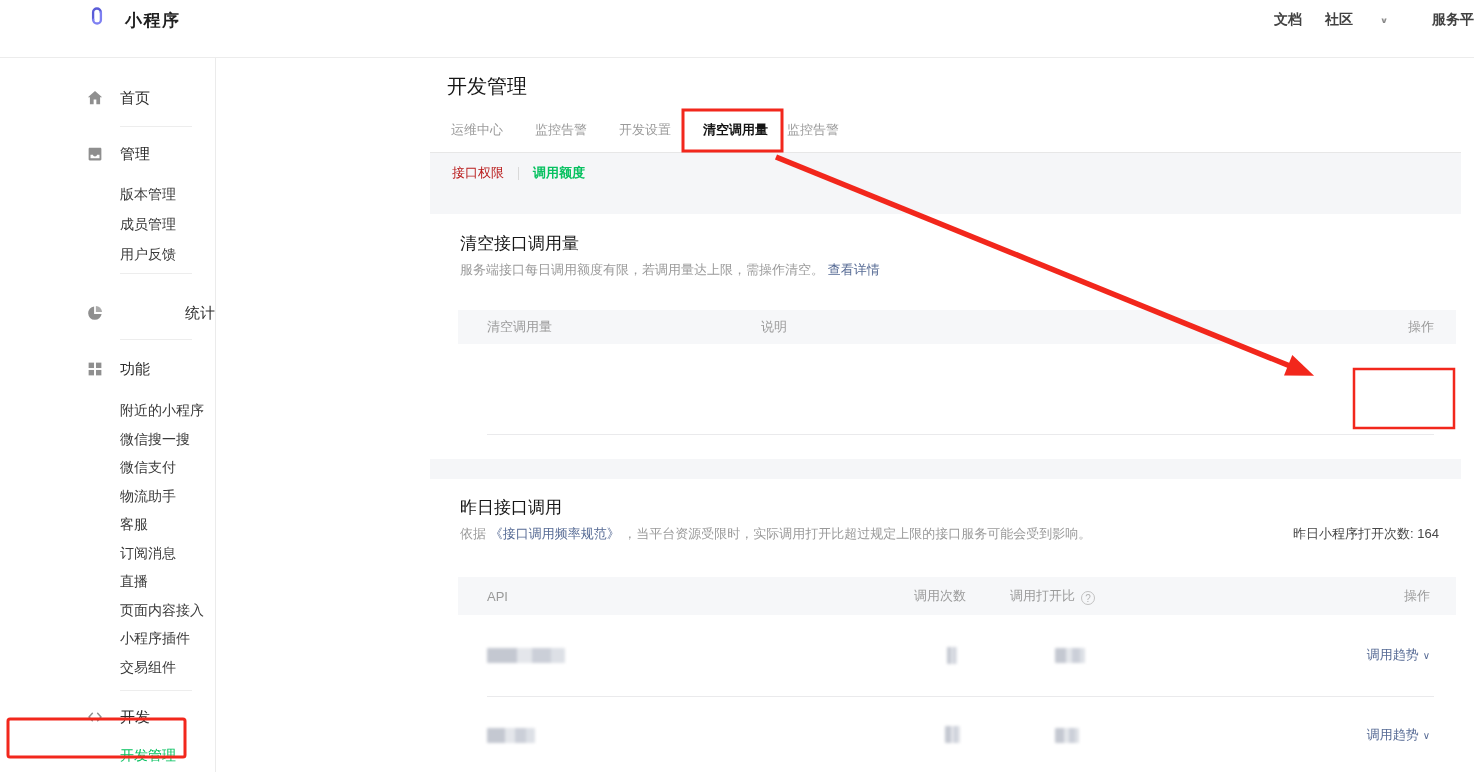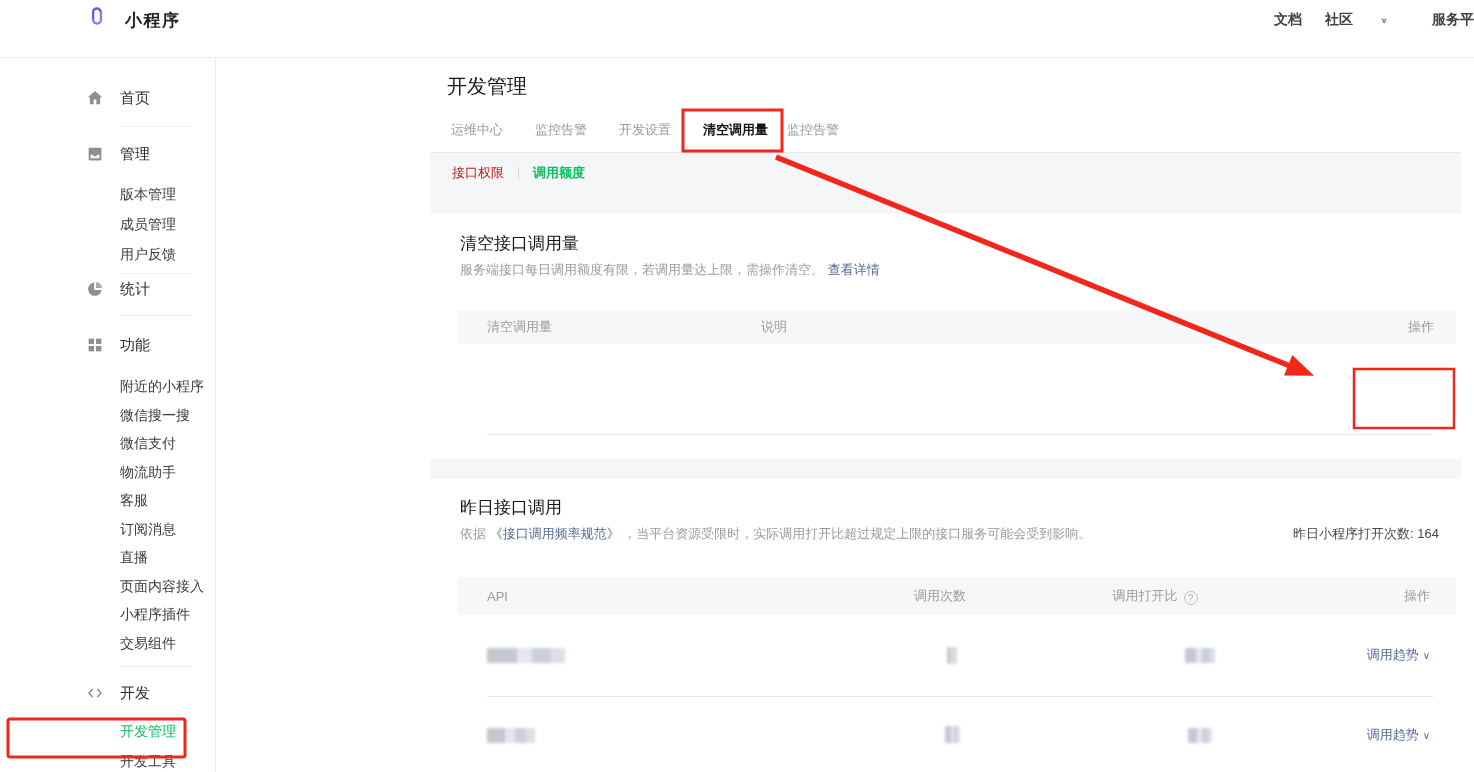--- a/index.html
+++ b/index.html
@@ -32,21 +32,21 @@
   .sicon { width:18px; height:18px; display:inline-flex; }
   .sicon svg { width:18px; height:18px; }
   .sdiv { height:1px; background:#ededed; margin-left:120px; width:72px; }
   .side-sub { margin-left:120px; font-size:14px; color:#3a3a3a; height:28.5px; line-height:28.5px;
               cursor:pointer; white-space:nowrap; }
   .side-sub.tall { height:30px; line-height:30px; }
   .side-sub.active { color:#07c160; }
 
   .mt-first { margin-top:42px; }
   .mt-d1 { margin-top:13px; } .mt-manage { margin-top:12px; } .mt-subs1 { margin-top:10px; }
-  .mt-d2 { margin-top:4px; }  .mt-stats { margin-top:0; }  .mt-d3 { margin-top:11px; }
+  .mt-d2 { margin-top:4px; }  .mt-stats { margin-top:24px;justify-content:space-between; }  .mt-d3 { margin-top:11px; }
   .mt-feat { margin-top:14px; } .mt-subs2 { margin-top:12px; } .mt-d4 { margin-top:9px; }
   .mt-dev { margin-top:11px; } .mt-subs3 { margin-top:8px; }
 
   
   .content { position:absolute; left:205px; top:41px; right:0; bottom:0; background:#fff; }
   .page-title { position:absolute; left:242px; top:32px; font-size:20px; font-weight:500; color:#161616; }
   .tabs { position:absolute; left:246px; top:80px; display:flex; font-size:13px; color:#9b9b9b; }
   .tab { width:60px; margin-right:24px; cursor:pointer; text-align:left; white-space:nowrap; }
   .tab.active { color:#141414; font-weight:700; }
   .tabline { position:absolute; left:225px; top:111px; width:1031px; height:1px; background:#e7e7e7; }
@@ -76,21 +76,21 @@
   
   .w1a { width:303px; padding-left:29px; }
   .w1b { width:440px; }
   .w1c { flex:1; text-align:right; padding-right:22px; }
   .note-ind { padding-left:63px; line-height:21px; }
   .clear-link { font-size:13px; color:#576b95; }
 
   
   .w2a { width:412px; padding-left:29px; }
   .w2b { width:140px; text-align:center; }
-  .w2c { width:290px; text-align:center; }
+  .w2c { width:290px; text-align:left; }
   .w2d { flex:1; text-align:right; padding-right:26px; }
   .help { display:inline-flex; width:14px; height:14px; border:1px solid #c2c2c2; border-radius:50%;
           color:#b3b3b3; font-size:10px; align-items:center; justify-content:center;
           margin-left:6px; vertical-align:-2px; }
   .trend { color:#576b95; font-size:13px; white-space:nowrap; cursor:pointer; }
   .trend .caret { color:#576b95; margin-left:4px; }
 
   .blur { display:inline-block; vertical-align:middle; border-radius:1px; filter:blur(1.7px);
           background:linear-gradient(90deg,#c4c8d1 0 38%,#e4e6eb 38% 58%,#cbcfd8 58% 82%,#dde0e6 82%);
   }

